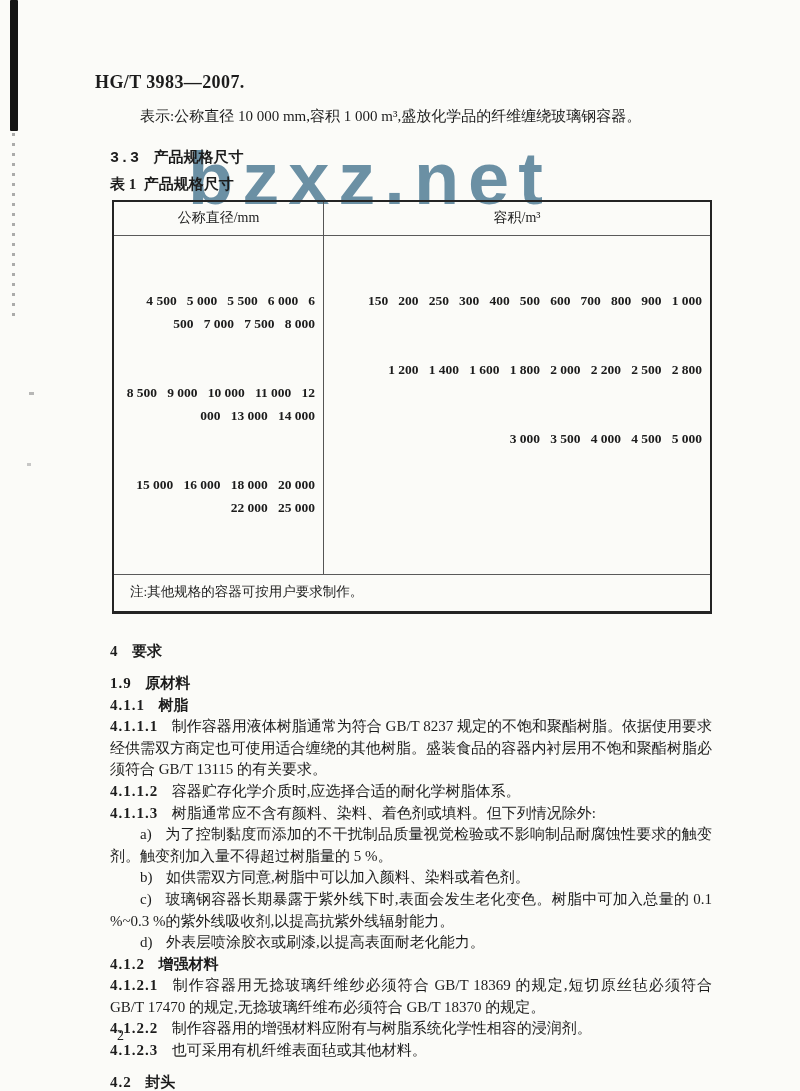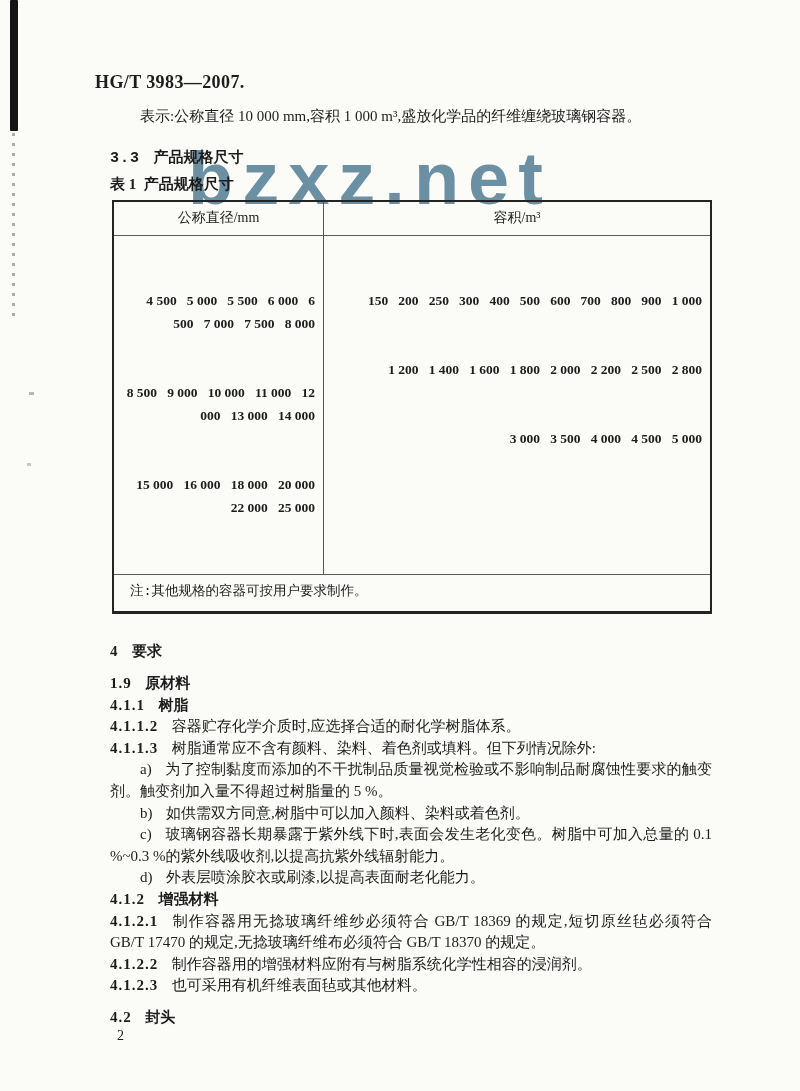--- a/index.html
+++ b/index.html
@@ -53,21 +53,21 @@
     background:transparent; font-size:13.5px;
   }
   .spec-cols { display:flex; }
   .spec-col-left  { width:210px; border-right:1px solid #555; }
   .spec-col-right { flex:1; }
   .col-header {
     height:34px; display:flex; align-items:center; justify-content:center;
     font-size:14px; border-bottom:1px solid #5a5a5a;
   }
   .col-body { padding:7px 8px 9px 12px; line-height:23px; white-space:pre-wrap; text-align:right;font-weight:bold; }
-  .note-row { border-top:1px solid #5a5a5a; padding:6px 10px 9px 16px; font-size:13.5px; text-align:left;font-family:Liberation Mono, monospace; }
+  .note-row { border-top:1px solid #5a5a5a; padding:6px 10px 9px 16px; font-size:13.5px; text-align:left; }
 
   #sections { margin-top:27px; }
   #sections .h1 { margin-top:12px; }
   #sections .h2 { margin-top:10px; }
   #sections p, #sections .h3 { margin-top:0; }
   .li { text-indent:2em; }
 
   .page-number { position:absolute; left:117px; top:1028px; font-size:14px; z-index:1; }
 </style>
 </head>
@@ -110,20 +110,21 @@
         </div>
       </div>
     </div>
     <div class="note-row">注:其他规格的容器可按用户要求制作。</div>
   </div>
 
   <div id="sections">
       <p class="h1 h-bold"><span class="num">4</span><span>要求</span></p>
       <p class="h2 h-bold"><span class="num">1.9</span><span>原材料</span></p>
       <p class="h3 h-bold"><span class="num">4.1.1</span><span>树脂</span></p>
+      <p class="p"><span class="num">4.1.1.1</span><span>制作容器用液体树脂通常为符合 GB/T 8237 规定的不饱和聚酯树脂。依据使用要求经供需双方商定也可使用适合缠绕的其他树脂。盛装食品的容器内衬层用不饱和聚酯树脂必须符合 GB/T 13115 的有关要求。</span></p>
       <p class="p"><span class="num">4.1.1.2</span><span>容器贮存化学介质时,应选择合适的耐化学树脂体系。</span></p>
       <p class="p"><span class="num">4.1.1.3</span><span>树脂通常应不含有颜料、染料、着色剂或填料。但下列情况除外:</span></p>
       <p class="li li"><span class="num">a)</span><span>为了控制黏度而添加的不干扰制品质量视觉检验或不影响制品耐腐蚀性要求的触变剂。触变剂加入量不得超过树脂量的 5 %。</span></p>
       <p class="li li"><span class="num">b)</span><span>如供需双方同意,树脂中可以加入颜料、染料或着色剂。</span></p>
       <p class="li li"><span class="num">c)</span><span>玻璃钢容器长期暴露于紫外线下时,表面会发生老化变色。树脂中可加入总量的 0.1 %~0.3 %的紫外线吸收剂,以提高抗紫外线辐射能力。</span></p>
       <p class="li li"><span class="num">d)</span><span>外表层喷涂胶衣或刷漆,以提高表面耐老化能力。</span></p>
       <p class="h3 h-bold"><span class="num">4.1.2</span><span>增强材料</span></p>
       <p class="p"><span class="num">4.1.2.1</span><span>制作容器用无捻玻璃纤维纱必须符合 GB/T 18369 的规定,短切原丝毡必须符合 GB/T 17470 的规定,无捻玻璃纤维布必须符合 GB/T 18370 的规定。</span></p>
       <p class="p"><span class="num">4.1.2.2</span><span>制作容器用的增强材料应附有与树脂系统化学性相容的浸润剂。</span></p>
       <p class="p"><span class="num">4.1.2.3</span><span>也可采用有机纤维表面毡或其他材料。</span></p>

